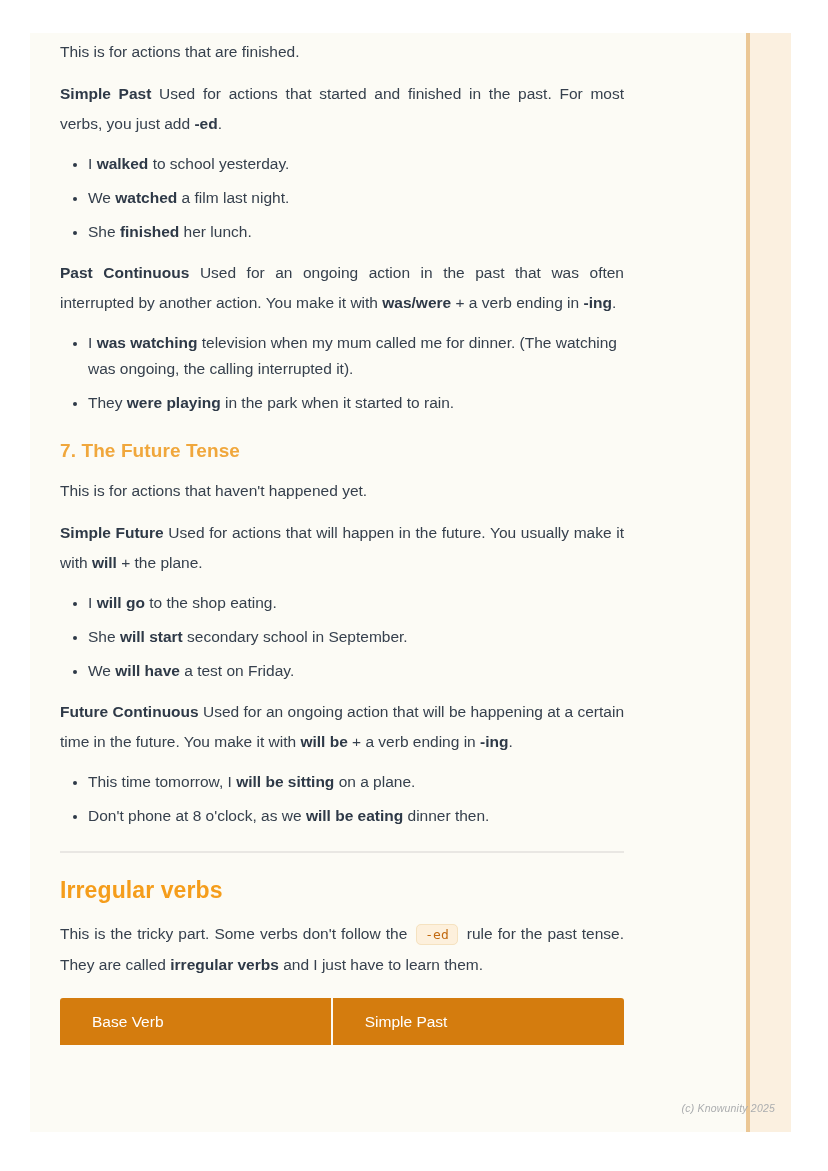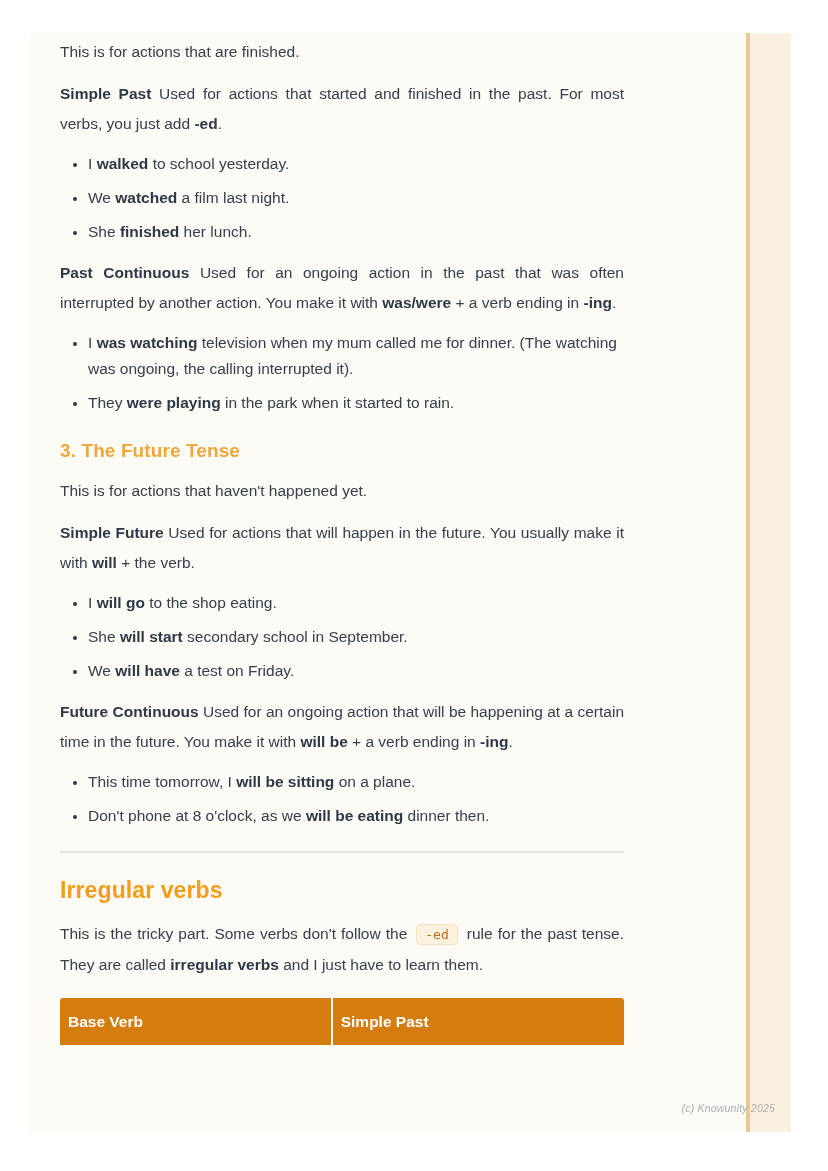--- a/index.html
+++ b/index.html
@@ -41,22 +41,22 @@
     font-family:"DejaVu Sans Mono",monospace;
     background:#fdf0dc;border:1px solid #f5e2c0;color:#c26a10;
     font-size:13px;padding:2px 8px;border-radius:5px;margin:0 4px;
     white-space:nowrap;
   }
   table.verbs{
     width:100%;border-collapse:separate;border-spacing:0;margin-top:18px;
     border-radius:3px 3px 0 0;overflow:hidden;
   }
   table.verbs th{
-    background:#d47c0e;color:#ffffff;font-size:15.5px;font-weight:700;
-    text-align:left;padding:14px 8px;height:19px;
+    background:#d47c0e;color:#ffffff;font-size:15.5px;font-weight:400;
+    text-align:left;padding:14px 32px;height:19px;
   }
   table.verbs th.col-base{width:48%;}
   table.verbs th.col-past{width:52%;border-left:2px solid #fcfbf5;}
   .watermark{
     position:absolute;right:16px;bottom:18px;z-index:5;
     color:#abadaf;font-size:10.5px;letter-spacing:.2px;font-style:italic;
   }
 </style>
 </head>
 <body>
@@ -76,25 +76,25 @@
       <li><span>She </span><b>finished</b><span> her lunch.</span></li>
     </ul>
 
     <p><b>Past Continuous</b><span> Used for an ongoing action in the past that was often interrupted by another action. You make it with </span><b>was/were</b><span> + a verb ending in </span><b>-ing</b><span>.</span></p>
 
     <ul>
       <li><span>I </span><b>was watching</b><span> television when my mum called me for dinner. (The watching was ongoing, the calling interrupted it).</span></li>
       <li><span>They </span><b>were playing</b><span> in the park when it started to rain.</span></li>
     </ul>
 
-    <h3 class="sec">3. The Future Tense</h3>
+    <h3 class="sec">7. The Future Tense</h3>
 
     <p><span>This is for actions that haven't happened yet.</span></p>
 
-    <p><b>Simple Future</b><span> Used for actions that will happen in the future. You usually make it with </span><b>will</b><span> + the verb.</span></p>
+    <p><b>Simple Future</b><span> Used for actions that will happen in the future. You usually make it with </span><b>will</b><span> + the plane.</span></p>
 
     <ul>
       <li><span>I </span><b>will go</b><span> to the shop eating.</span></li>
       <li><span>She </span><b>will start</b><span> secondary school in September.</span></li>
       <li><span>We </span><b>will have</b><span> a test on Friday.</span></li>
     </ul>
 
     <p><b>Future Continuous</b><span> Used for an ongoing action that will be happening at a certain time in the future. You make it with </span><b>will be</b><span> + a verb ending in </span><b>-ing</b><span>.</span></p>
 
     <ul>

